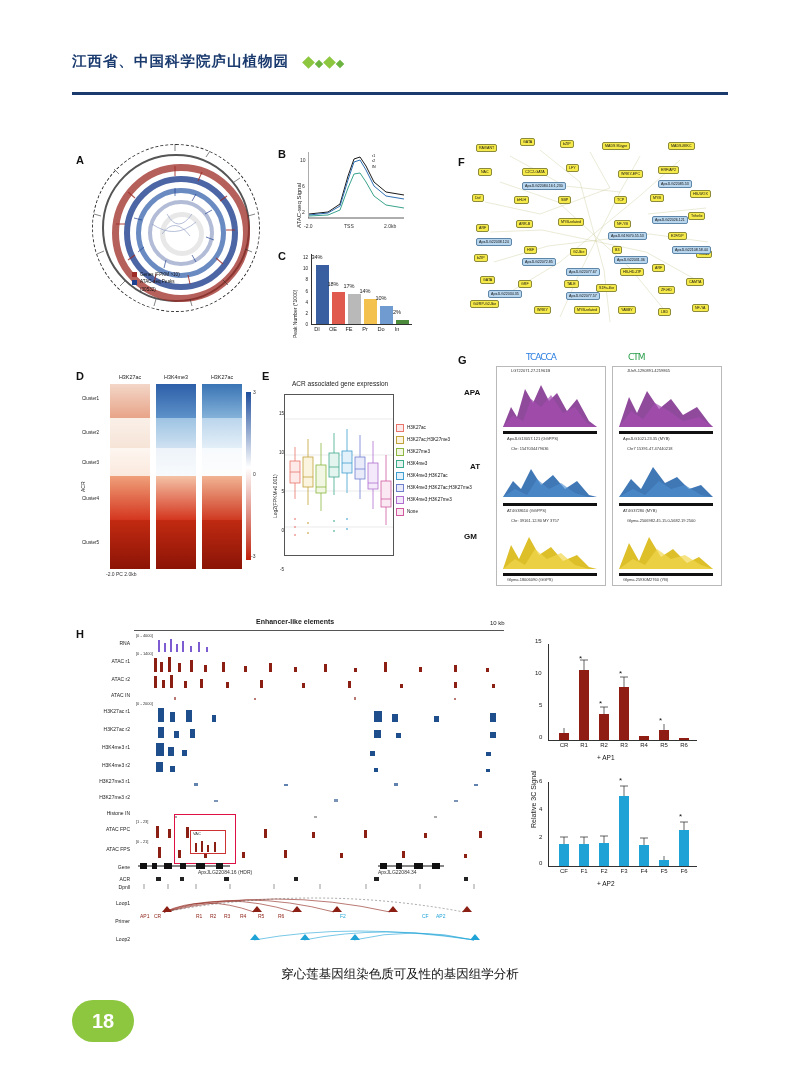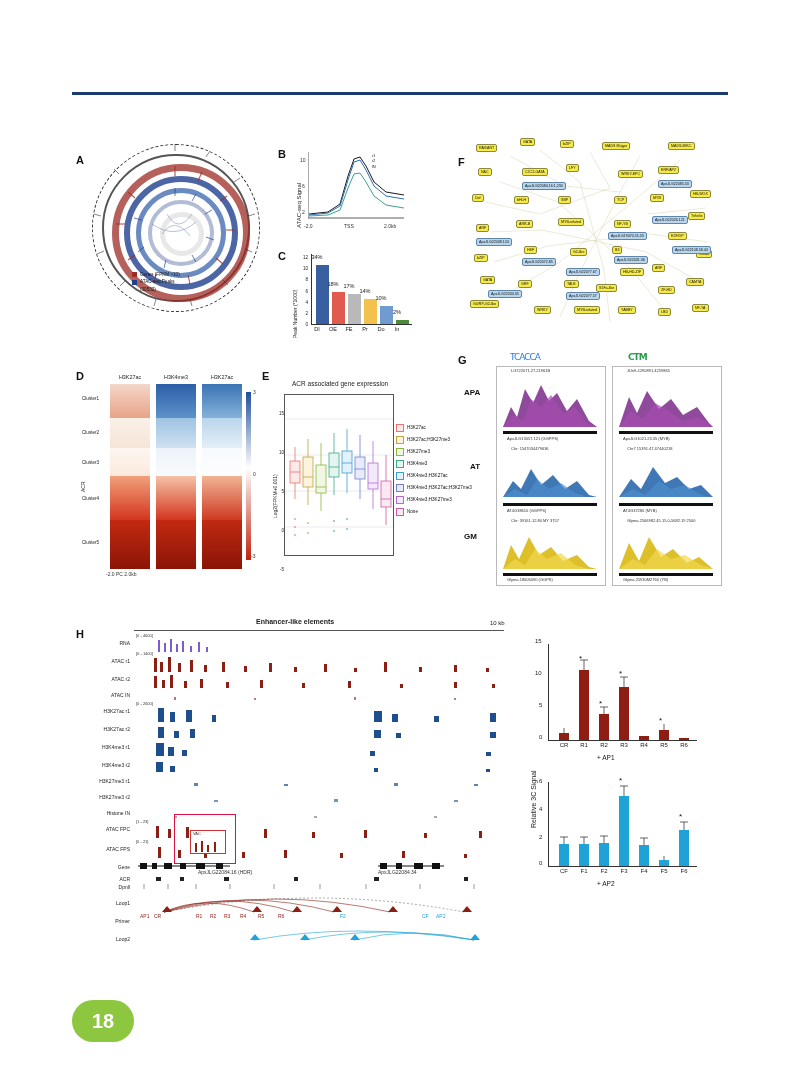--- a/index.html
+++ b/index.html
@@ -120,20 +120,26 @@
   .pagenum{
     position:absolute;left:72px;top:1000px;width:62px;height:42px;
     line-height:42px;text-align:center;color:#fff;font-size:20px;font-weight:bold;
   }
 </style>
 </head>
 <body>
 
 <div class="page">
 
+  <div class="header">
+    <span class="header-title">江西省、中国科学院庐山植物园</span>
+    <span class="header-deco">
+      <span></span><span class="sm"></span><span></span><span class="sm"></span>
+    </span>
+  </div>
   <div class="header-rule"></div>
 
   <div class="figure">
 
     <div class="panel" id="panelA">
       <div class="plabel" style="left:-2px;top:18px;">A</div>
       <div class="circos">
         <div class="ring r1"></div>
         <div class="ring r2"></div>
         <div class="ring r3"></div>
@@ -464,22 +470,22 @@
       <div class="node nblue" style="left:26px;top:162px;">ApxJLG22034.35</div>
       <div class="node nblue" style="left:104px;top:140px;">ApxJLG22077.67</div>
       <div class="node nblue" style="left:104px;top:164px;">ApxJLG22077.57</div>
       <div class="node nblue" style="left:152px;top:128px;">ApxJLG22031.36</div>
       <div class="node nblue" style="left:60px;top:130px;">ApxJLG22072.85</div>
     </div>
 
     <div class="panel" id="panelG">
       <div class="plabel" style="left:-4px;top:0px;">G</div>
 
-      <div class="motif" style="left:48px;top:-2px;color:#2a7de1;">TCACCA</div>
-      <div class="motif" style="left:166px;top:-2px;color:#2a9e4b;font-weight:bold;">CTM</div>
+      <div class="motif" style="left:64px;top:-2px;color:#2a7de1;">TCACCA</div>
+      <div class="motif" style="left:166px;top:-2px;color:#2a9e4b;">CTM</div>
 
       <div class="gbox" style="left:34px;top:12px;width:108px;height:218px;">
         <div class="tiny" style="position:absolute;left:14px;top:2px;">LG722071.27.21961B</div>
         <svg width="106" height="54" style="position:absolute;left:0;top:10px;">
           <path d="M6 50 L14 30 L20 40 L28 12 L36 26 L44 8 L52 24 L60 16 L70 34 L80 22 L92 44 L100 50 Z" fill="#7b2a8b" opacity=".85"></path>
           <path d="M6 50 L16 38 L26 44 L34 22 L44 30 L54 18 L66 36 L78 30 L90 46 L100 50 Z" fill="#a44bb0" opacity=".7"></path>
         </svg>
         <div style="position:absolute;left:6px;top:64px;width:94px;height:3px;background:#111;"></div>
         <div class="tiny" style="position:absolute;left:10px;top:70px;">ApxJLG13057.121 (GGPPS)</div>
         <div class="tiny" style="position:absolute;left:14px;top:80px;">Chr: 1547034479636</div>
@@ -892,16 +898,17 @@
         <div class="xtick" style="left:66px;top:86px;">F3</div>
         <div class="xtick" style="left:86px;top:86px;">F4</div>
         <div class="xtick" style="left:106px;top:86px;">F5</div>
         <div class="xtick" style="left:126px;top:86px;">F6</div>
         <div class="axlabel" style="left:48px;top:98px;">+ AP2</div>
       </div>
     </div>
 
   </div>
 
+  <div class="caption">穿心莲基因组染色质可及性的基因组学分析</div>
   <div class="pagebadge"></div>
   <div class="pagenum">18</div>
 
 </div>
 
 </body></html>

